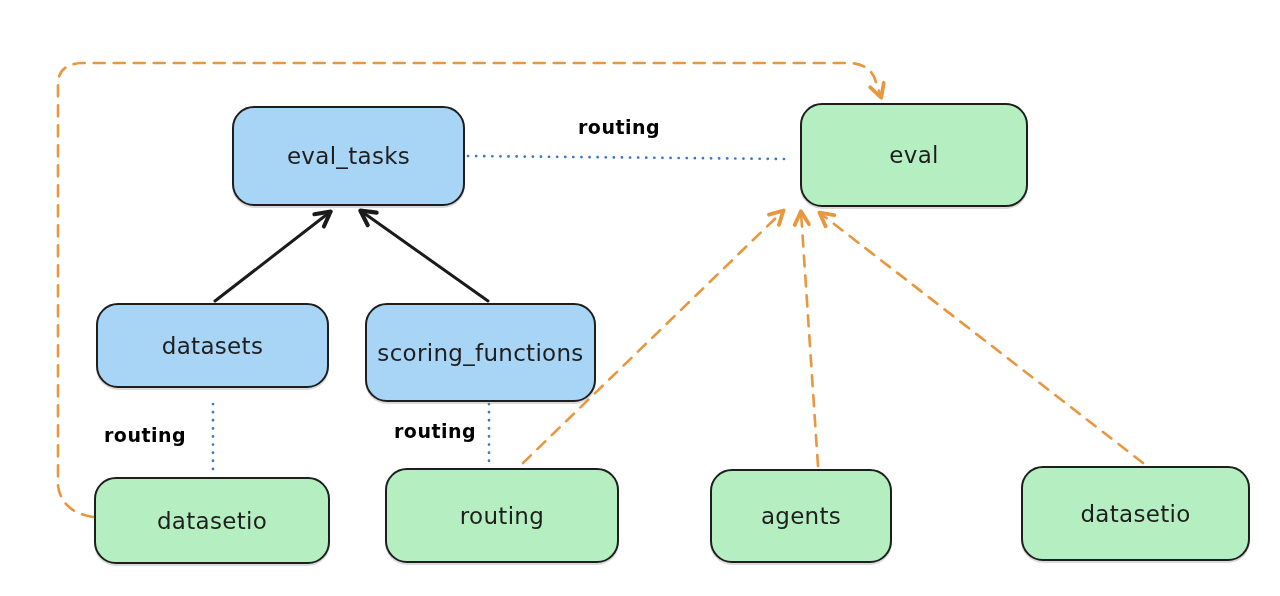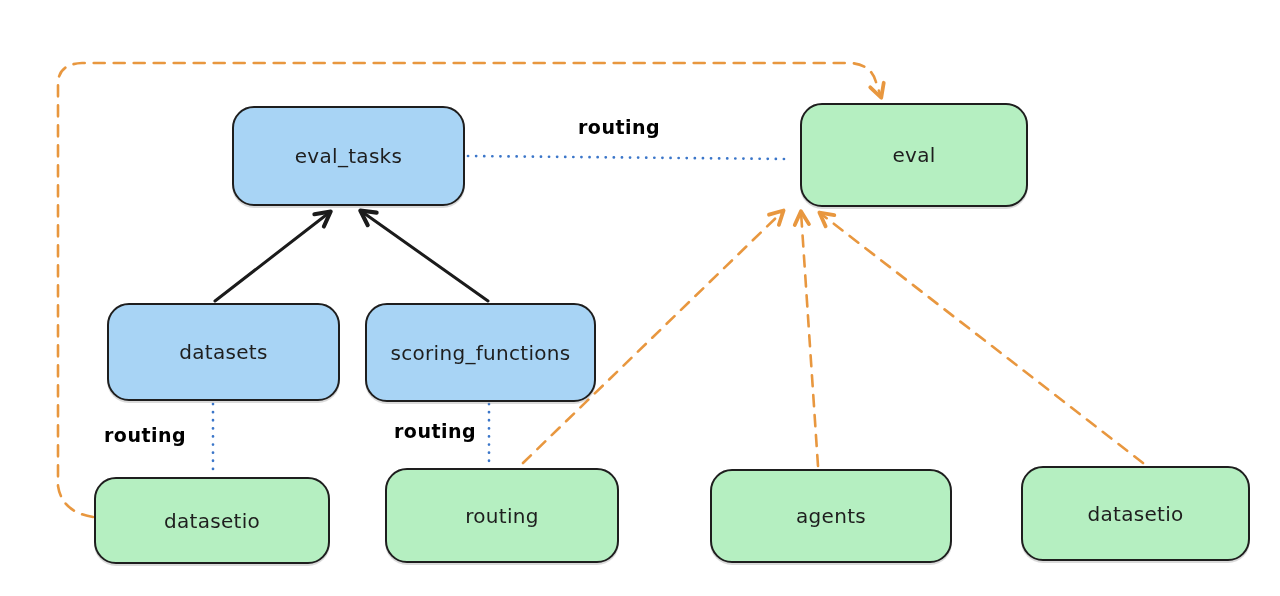--- a/index.html
+++ b/index.html
@@ -16,21 +16,21 @@
     font-family: "DejaVu Sans", "Liberation Sans", sans-serif;
   }
   .node {
     position: absolute;
     box-sizing: border-box;
     border: 2.5px solid #1e1e1e;
     border-radius: 22px;
     display: flex;
     align-items: center;
     justify-content: center;
-    font-size: 20px;
+    font-size: 23px;
     color: #1e1e1e;
     letter-spacing: 0.3px;
     box-shadow: 0 2px 0 rgba(150,150,150,0.35);
   }
   .node.blue  { background: #a8d4f5; }
   .node.green { background: #b5efc1; }
 
   .routing-label {
     position: absolute;
     color: #000000;
@@ -73,29 +73,29 @@
     <path class="edge-dashed" d="M818,466 L801,212" marker-end="url(#ah-orange)"></path>
     <path class="edge-dashed" d="M1143,463 L820,213" marker-end="url(#ah-orange)"></path>
 
     <path class="edge-dashed" d="M93,517 Q62,512 58,486 L58,84 Q58,64 82,63 L850,63 Q871,64 876,82 L881,97" marker-end="url(#ah-orange)"></path>
   </svg>
 
   <div class="node blue" style="left:232px; top:106px; width:233px; height:100px;">eval_tasks</div>
 
   <div class="node green" style="left:800px; top:103px; width:228px; height:104px;">eval</div>
 
-  <div class="node blue" style="left:96px; top:303px; width:233px; height:98px;margin-left:11px;">datasets</div>
+  <div class="node blue" style="left:96px; top:303px; width:233px; height:85px;">datasets</div>
 
   <div class="node blue" style="left:365px; top:303px; width:231px; height:99px;">scoring_functions</div>
 
   <div class="node green" style="left:94px; top:477px; width:236px; height:87px;">datasetio</div>
 
   <div class="node green" style="left:385px; top:468px; width:234px; height:95px;">routing</div>
 
-  <div class="node green" style="left:710px; top:469px; width:242px; height:94px;">agents</div>
+  <div class="node green" style="left:710px; top:469px; width:182px; height:94px;">agents</div>
 
   <div class="node green" style="left:1021px; top:466px; width:229px; height:95px;">datasetio</div>
 
   <div class="routing-label" style="left:578px; top:116px;">routing</div>
 
   <div class="routing-label" style="left:104px; top:424px;">routing</div>
 
   <div class="routing-label" style="left:394px; top:420px;">routing</div>
 
 </div>

